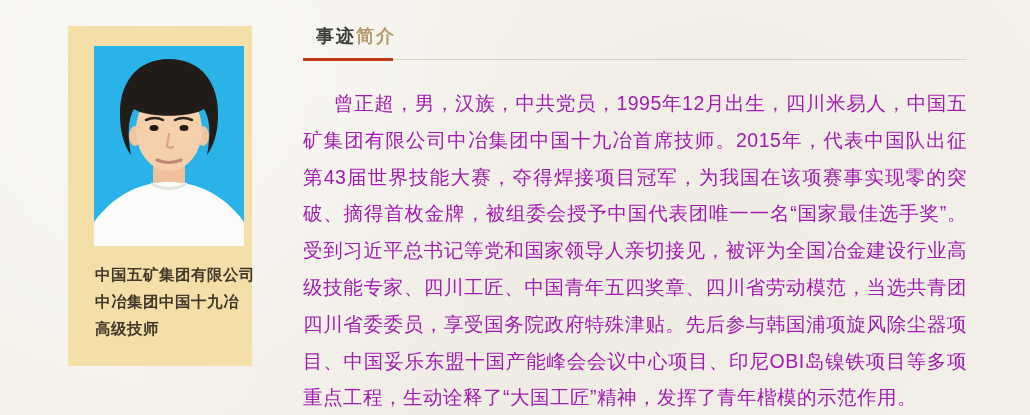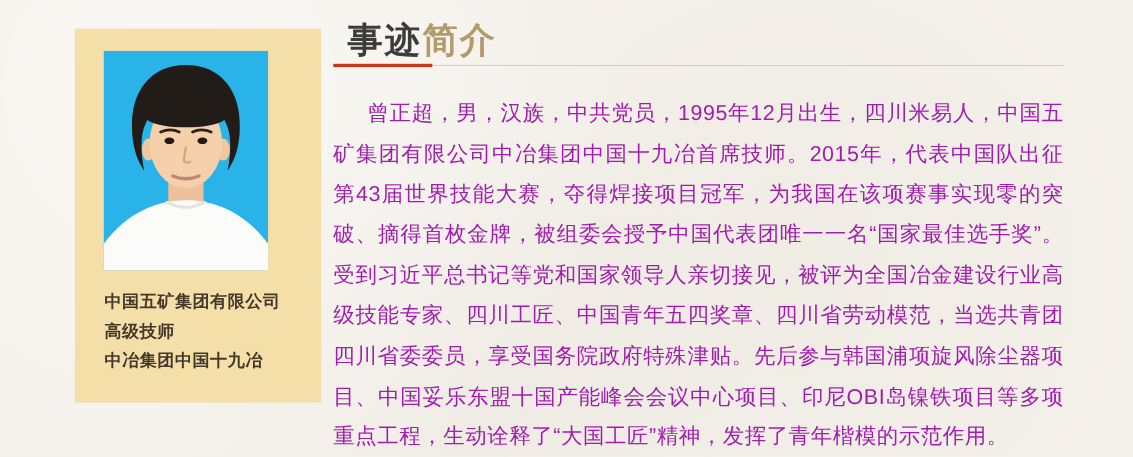--- a/index.html
+++ b/index.html
@@ -14,21 +14,21 @@
       radial-gradient(circle at 15% 20%, rgba(255,255,255,0.5), rgba(255,255,255,0) 45%),
       radial-gradient(circle at 70% 60%, rgba(120,110,90,0.04), rgba(120,110,90,0) 50%),
       radial-gradient(circle at 40% 85%, rgba(120,110,90,0.035), rgba(120,110,90,0) 40%);
     font-family: "Liberation Sans", "DejaVu Sans", sans-serif;
   }
 
   
   .profile-card {
     position: absolute;
     left: 68px; top: 26px;
-    width: 224px; height: 340px;
+    width: 184px; height: 340px;
     background: #f5dfa9;
   }
   .photo-frame {
     position: absolute;
     left: 26px; top: 20px;
     width: 150px; height: 200px;
     overflow: hidden;
   }
   .photo-frame svg { display: block; }
   .caption {
@@ -44,21 +44,21 @@
   .caption span { display: block; }
 
   
   .content {
     position: absolute;
     left: 303px; top: 22px;
     width: 664px;
   }
   .section-title {
     margin: 0 0 0 13px;
-    font-size: 32px;
+    font-size: 18px;
     line-height: 29px;
     font-weight: bold;
     letter-spacing: 2px;
   }
   .section-title .t-primary { color: #3c3c3c; }
   .section-title .t-secondary { color: #b49a6b; }
   .title-rule {
     position: relative;
     margin-top: 7px;
     height: 3px;
@@ -104,22 +104,22 @@
       <ellipse cx="60" cy="82" rx="4.5" ry="3" fill="#23190f"></ellipse>
       <ellipse cx="90" cy="82" rx="4.5" ry="3" fill="#23190f"></ellipse>
       <path d="M75 88 L73 100 Q75 103 79 101" stroke="#dba181" stroke-width="2" fill="none" stroke-linecap="round"></path>
       <path d="M63 114 Q75 119 87 114" stroke="#c08873" stroke-width="3" fill="none" stroke-linecap="round"></path>
       <path d="M0 200 L0 176 C22 146 50 136 75 136 C100 136 128 146 150 176 L150 200 Z" fill="#fbfbf9"></path>
       <path d="M58 138 Q75 147 92 138" stroke="#e4e4e0" stroke-width="3" fill="none" stroke-linecap="round"></path>
     </svg>
   </div>
   <div class="caption">
     <span>中国五矿集团有限公司</span>
+    <span>中冶集团中国十九冶</span>
     <span>高级技师</span>
-    <span>中冶集团中国十九冶</span>
   </div>
 </div>
 
 <div class="content">
   <h2 class="section-title"><span class="t-primary">事迹</span><span class="t-secondary">简介</span></h2>
   <div class="title-rule">
     <span class="rule-accent"></span>
   </div>
   <p class="bio">曾正超，男，汉族，中共党员，1995年12月出生，四川米易人，中国五矿集团有限公司中冶集团中国十九冶首席技师。2015年，代表中国队出征第43届世界技能大赛，夺得焊接项目冠军，为我国在该项赛事实现零的突破、摘得首枚金牌，被组委会授予中国代表团唯一一名“国家最佳选手奖”。受到习近平总书记等党和国家领导人亲切接见，被评为全国冶金建设行业高级技能专家、四川工匠、中国青年五四奖章、四川省劳动模范，当选共青团四川省委委员，享受国务院政府特殊津贴。先后参与韩国浦项旋风除尘器项目、中国妥乐东盟十国产能峰会会议中心项目、印尼OBI岛镍铁项目等多项重点工程，生动诠释了“大国工匠”精神，发挥了青年楷模的示范作用。</p>
 </div>

